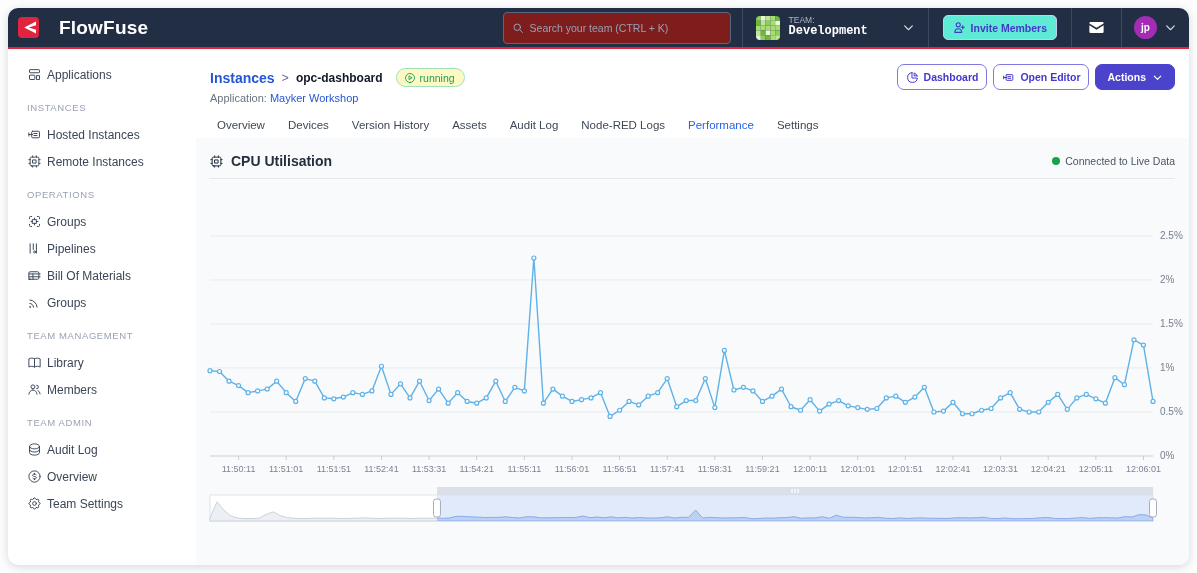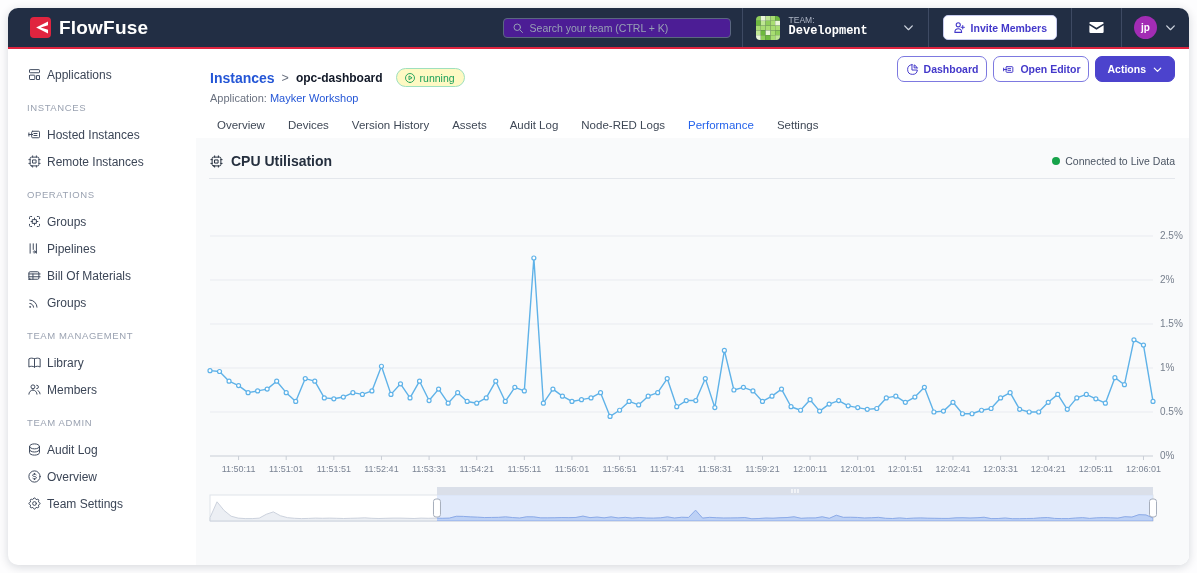--- a/index.html
+++ b/index.html
@@ -1,51 +1,51 @@
 <!DOCTYPE html>
 <html><head>
 <meta charset="utf-8">
 <style>
 *{margin:0;padding:0;box-sizing:border-box;}
 html,body{width:1197px;height:573px;font-family:"Liberation Sans",sans-serif;background:#fdfdfe;overflow:hidden;}
 .window{position:absolute;left:8px;top:8px;width:1181px;height:557px;border-radius:10px;overflow:hidden;background:#fff;box-shadow:0 2px 10px rgba(15,23,42,.16);}
 
 .navbar{position:absolute;left:0;top:0;width:100%;height:41px;background:#222e44;border-bottom:2px solid #e0243f;display:flex;align-items:center;}
-.brand{display:flex;align-items:center;gap:8px;padding-left:22px;justify-content:center;}
+.brand{display:flex;align-items:center;gap:20px;padding-left:10px;justify-content:center;}
 .brand-mark{width:21px;height:21px;border-radius:4px;background:#e0243f;display:flex;align-items:center;justify-content:center;}
 .brand-name{color:#fff;font-size:19px;font-weight:bold;letter-spacing:.2px;}
 .nav-right{margin-left:auto;display:flex;align-items:stretch;height:100%;}
 .nav-sec{display:flex;align-items:center;border-left:1px solid #3e4a63;}
 .search-wrap{padding:0 11px;border-left:none;}
-.search-box{width:228px;height:20px;background:#4c1d95;border:1px solid #5a6780;border-radius:4px;display:flex;align-items:center;gap:6px;padding:0 8px;color:#97a1b5;font-size:10.5px;}
+.search-box{width:228px;height:32px;background:#7f1d1d;border:1px solid #5a6780;border-radius:4px;display:flex;align-items:center;gap:6px;padding:0 8px;color:#97a1b5;font-size:10.5px;}
 .team-sec{padding:0 13px;gap:9px;width:186px;}
 .team-avatar{width:24px;height:24px;border-radius:4px;overflow:hidden;flex:none;}
 .team-text{display:flex;flex-direction:column;line-height:1.15;flex:1;}
 .team-label{color:#aeb6c6;font-size:8.5px;}
 .team-name{color:#fff;font-size:12px;font-weight:bold;font-family:Liberation Mono, monospace;}
 .invite-sec{padding:0 14px;}
-.invite-btn{display:flex;align-items:center;gap:5px;background:#ffffff;border:1px solid #c7cbee;border-radius:5px;height:25px;padding:0 9px;color:#4338ca;font-size:10.5px;font-weight:bold;}
+.invite-btn{display:flex;align-items:center;gap:5px;background:#5eead4;border:1px solid #c7cbee;border-radius:5px;height:25px;padding:0 9px;color:#4338ca;font-size:10.5px;font-weight:bold;}
 .mail-sec{padding:0 15px;}
 .user-sec{padding:16px 12px;gap:7px;}
 .user-avatar{width:23px;height:23px;border-radius:50%;background:#a22cb4;color:#fff;font-size:10px;font-weight:bold;display:flex;align-items:center;justify-content:center;}
 
 .sidebar{position:absolute;left:0;top:41px;width:216px;bottom:16px;background:#fff;border-right:1px solid #e6e8ec;padding-top:12px;}
 .side-item{display:flex;align-items:center;gap:5px;height:27px;padding-left:19px;color:#3c4657;font-size:12px;cursor:pointer;}
 .side-header{color:#9aa2b1;font-size:9.5px;letter-spacing:.6px;margin:14px 0 8px 19px;}
 
 .main{position:absolute;left:188px;top:41px;right:0;bottom:0;background:#fff;}
 .main-head{position:relative;padding:19px 14px 0 14px;}
 .crumbs{display:flex;align-items:center;gap:7px;}
 .crumb-link{color:#2456d6;font-size:14px;font-weight:bold;}
 .crumb-sep{color:#6b7280;font-size:12.5px;}
 .crumb-name{color:#111827;font-size:12px;font-weight:bold;}
 .badge{display:inline-flex;align-items:center;gap:4px;background:#fef9c3;border:1px solid #9fe0bd;border-radius:10px;height:19px;padding:0 9px 0 7px;color:#199e58;font-size:10.5px;margin-left:6px;}
 .app-row{margin-top:5px;font-size:11px;color:#6b7280;}
 .app-link{color:#2456d6;}
-.head-actions{position:absolute;right:14px;top:7px;display:flex;gap:6px;}
+.head-actions{position:absolute;right:14px;top:15px;display:flex;gap:6px;}
 .btn{display:flex;align-items:center;gap:5px;height:26px;border-radius:7px;font-size:10.5px;font-weight:bold;padding:0 8px;}
 .btn-outline{background:#fff;border:1px solid #7d79e0;color:#4338ca;}
 .btn-solid{background:#4c43cd;border:1px solid #4c43cd;color:#fff;padding:0 11px;gap:6px;}
 .tabs{display:flex;gap:23px;margin:15px 0 0 7px;}
 .tab{font-size:11.5px;color:#3f4856;padding-bottom:8px;border-bottom:2px solid transparent;cursor:pointer;}
 .tab.active{color:#2563eb;border-bottom-color:#2563eb;}
 
 .content{position:absolute;left:188px;top:130px;right:0;bottom:0;background:#f9fafb;}
 .panel-head{display:flex;align-items:center;justify-content:space-between;padding:15px 14px 0 13px;}
 .panel-title{display:flex;align-items:center;gap:7px;color:#252f3e;font-size:14px;font-weight:bold;}

